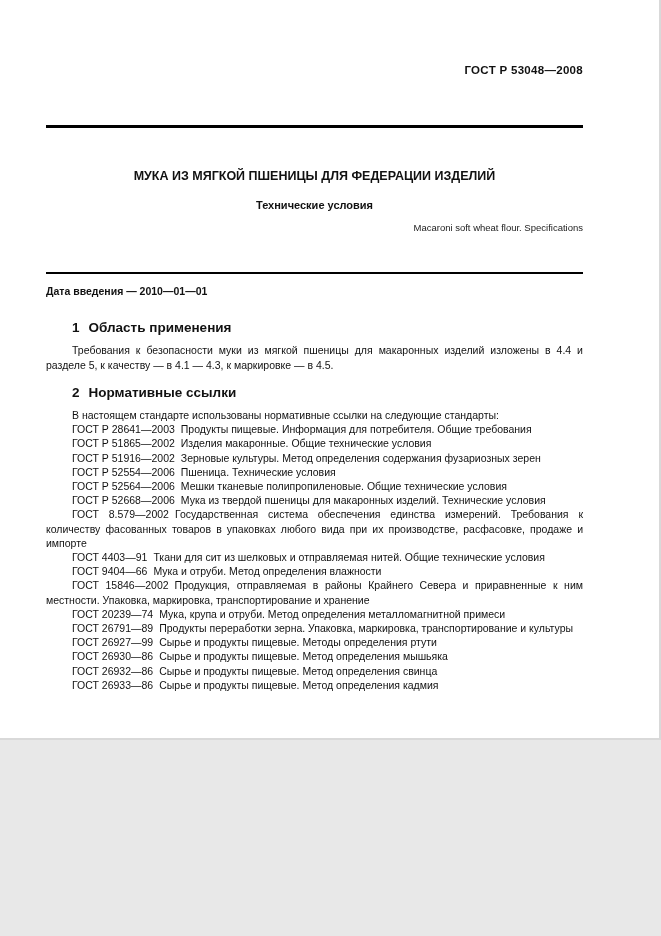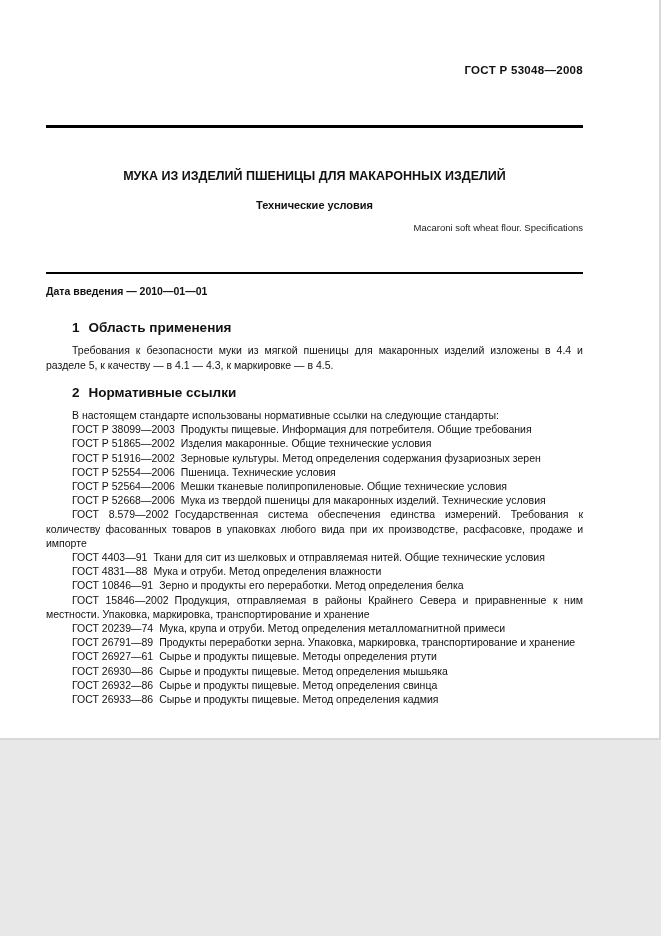--- a/index.html
+++ b/index.html
@@ -99,68 +99,67 @@
 </style>
 </head>
 <body>
 
 <div class="page">
 
   <div class="abs doc-number">ГОСТ Р 53048—2008</div>
 
   <div class="abs rule rule-header"></div>
 
-  <div class="abs title-main">МУКА ИЗ ИЗДЕЛИЙ ПШЕНИЦЫ ДЛЯ МАКАРОННЫХ ИЗДЕЛИЙ</div>
+  <div class="abs title-main">МУКА ИЗ МЯГКОЙ ПШЕНИЦЫ ДЛЯ ФЕДЕРАЦИИ ИЗДЕЛИЙ</div>
   <div class="abs title-sub">Технические условия</div>
   <div class="abs title-en">Macaroni soft wheat flour. Specifications</div>
 
   <div class="abs rule rule-mid"></div>
   <div class="abs date-line">Дата введения — 2010—01—01</div>
 
   <div class="abs main">
 
     <h2 class="sec-heading"><span class="sec-num">1</span><span>Область применения</span></h2>
 
     <p class="body-p">Требования к безопасности муки из мягкой пшеницы для макаронных изделий изложены в 4.4 и разделе 5, к качеству — в 4.1 — 4.3, к маркировке — в 4.5.</p>
 
     <h2 class="sec-heading second"><span class="sec-num">2</span><span>Нормативные ссылки</span></h2>
 
     <p class="body-p refs-intro">В настоящем стандарте использованы нормативные ссылки на следующие стандарты:</p>
 
     <div id="refs-list">
-  <p class="ref-p"><span class="ref-code">ГОСТ Р 38099—2003</span><span class="ref-title">Продукты пищевые. Информация для потребителя. Общие требования</span></p>
+  <p class="ref-p"><span class="ref-code">ГОСТ Р 28641—2003</span><span class="ref-title">Продукты пищевые. Информация для потребителя. Общие требования</span></p>
 
   <p class="ref-p"><span class="ref-code">ГОСТ Р 51865—2002</span><span class="ref-title">Изделия макаронные. Общие технические условия</span></p>
 
   <p class="ref-p"><span class="ref-code">ГОСТ Р 51916—2002</span><span class="ref-title">Зерновые культуры. Метод определения содержания фузариозных зерен</span></p>
 
 
   <p class="ref-p"><span class="ref-code">ГОСТ Р 52554—2006</span><span class="ref-title">Пшеница. Технические условия</span></p>
 
   <p class="ref-p"><span class="ref-code">ГОСТ Р 52564—2006</span><span class="ref-title">Мешки тканевые полипропиленовые. Общие технические условия</span></p>
 
   <p class="ref-p"><span class="ref-code">ГОСТ Р 52668—2006</span><span class="ref-title">Мука из твердой пшеницы для макаронных изделий. Технические условия</span></p>
 
   <p class="ref-p"><span class="ref-code">ГОСТ 8.579—2002</span><span class="ref-title">Государственная система обеспечения единства измерений. Требования к количеству фасованных товаров в упаковках любого вида при их производстве, расфасовке, продаже и импорте</span></p>
 
   <p class="ref-p"><span class="ref-code">ГОСТ 4403—91</span><span class="ref-title">Ткани для сит из шелковых и отправляемая нитей. Общие технические условия</span></p>
 
-  <p class="ref-p"><span class="ref-code">ГОСТ 4831—88</span><span class="ref-title">Мука и отруби. Метод определения влажности</span></p>
+  <p class="ref-p"><span class="ref-code">ГОСТ 9404—66</span><span class="ref-title">Мука и отруби. Метод определения влажности</span></p>
 
-  <p class="ref-p"><span class="ref-code">ГОСТ 10846—91</span><span class="ref-title">Зерно и продукты его переработки. Метод определения белка</span></p>
 
 
 
   <p class="ref-p"><span class="ref-code">ГОСТ 15846—2002</span><span class="ref-title">Продукция, отправляемая в районы Крайнего Севера и приравненные к ним местности. Упаковка, маркировка, транспортирование и хранение</span></p>
 
   <p class="ref-p"><span class="ref-code">ГОСТ 20239—74</span><span class="ref-title">Мука, крупа и отруби. Метод определения металломагнитной примеси</span></p>
 
-  <p class="ref-p"><span class="ref-code">ГОСТ 26791—89</span><span class="ref-title">Продукты переработки зерна. Упаковка, маркировка, транспортирование и хранение</span></p>
+  <p class="ref-p"><span class="ref-code">ГОСТ 26791—89</span><span class="ref-title">Продукты переработки зерна. Упаковка, маркировка, транспортирование и культуры</span></p>
 
-  <p class="ref-p"><span class="ref-code">ГОСТ 26927—61</span><span class="ref-title">Сырье и продукты пищевые. Методы определения ртути</span></p>
+  <p class="ref-p"><span class="ref-code">ГОСТ 26927—99</span><span class="ref-title">Сырье и продукты пищевые. Методы определения ртути</span></p>
 
   <p class="ref-p"><span class="ref-code">ГОСТ 26930—86</span><span class="ref-title">Сырье и продукты пищевые. Метод определения мышьяка</span></p>
 
   <p class="ref-p"><span class="ref-code">ГОСТ 26932—86</span><span class="ref-title">Сырье и продукты пищевые. Метод определения свинца</span></p>
 
   <p class="ref-p"><span class="ref-code">ГОСТ 26933—86</span><span class="ref-title">Сырье и продукты пищевые. Метод определения кадмия</span></p>
 </div>
   </div>
 
   <div class="abs rule rule-footer"></div>

